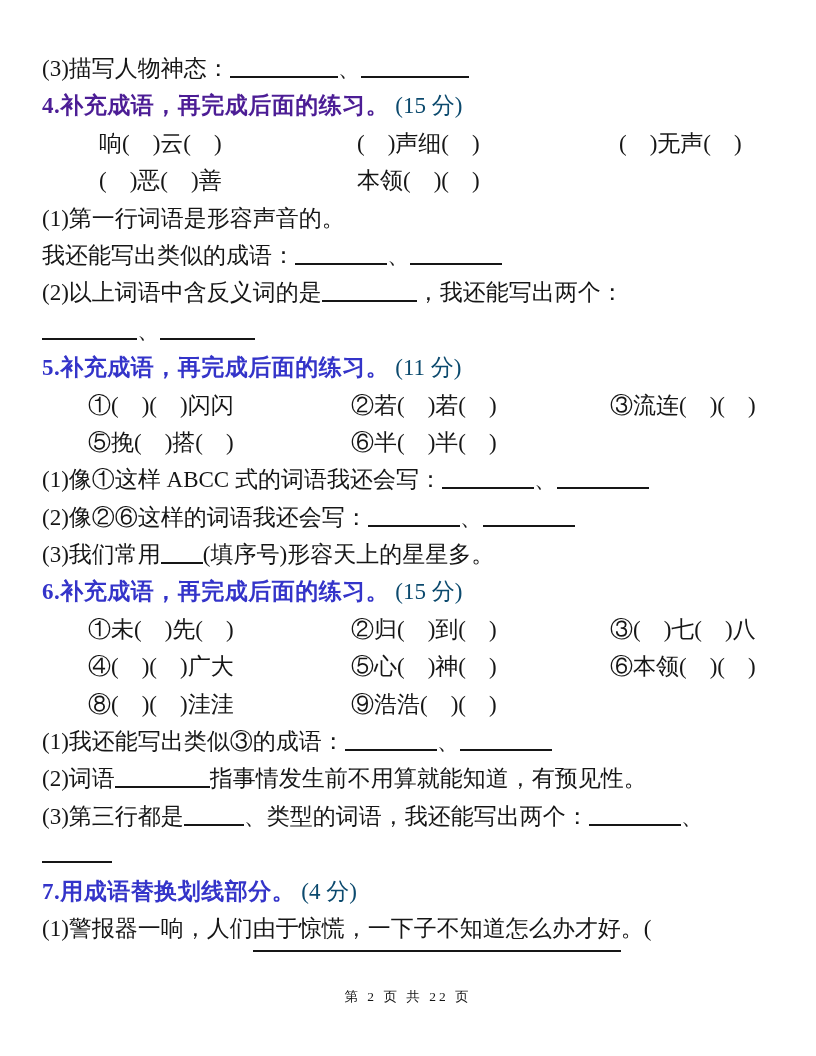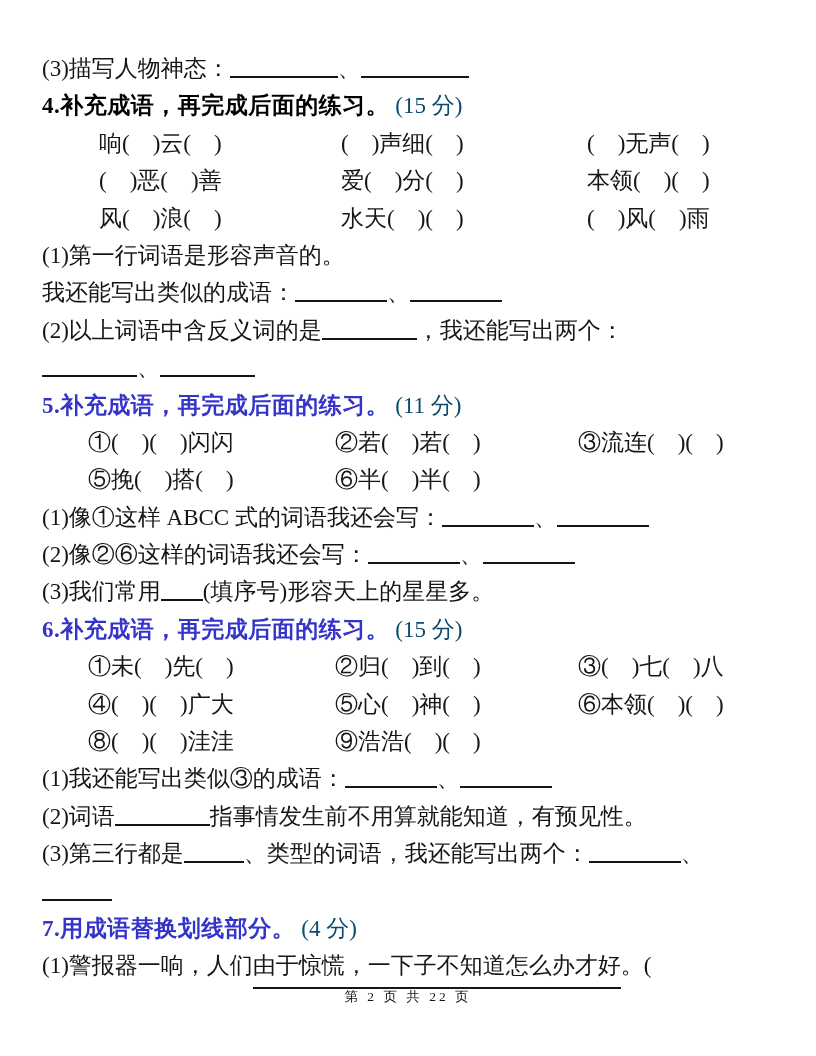--- a/index.html
+++ b/index.html
@@ -13,21 +13,21 @@
   }
   .content{
     position:absolute;
     left:42px;top:50px;right:30px;
     font-size:23px;
     line-height:37.4px;
   }
   .line{white-space:nowrap;height:37.4px;}
   .sec-title{font-weight:bold;letter-spacing:0.5px;}
   .score{color:#0c4a6e;font-weight:normal;margin-left:6px;}
-  .grid3{display:grid;}
+  .grid3{display:grid;gap:16px;}
   .g4{grid-template-columns:242px 246px auto;padding-left:57px;}
   .g56{grid-template-columns:247px 243px auto;padding-left:46px;font-family:Liberation Serif, serif;}
   .blank{
     display:inline-block;
     border-bottom:2px solid #161616;
     height:14px;
     margin-bottom:-2px;
   }
   .w108{width:108px;}
   .w95{width:95px;}
@@ -49,36 +49,30 @@
 <body>
 
 <div class="page">
   <div class="content">
 
     <div class="line">
       <span>(3)描写人物神态：</span><span class="blank w108"></span><span>、</span><span class="blank w108"></span>
     </div>
 
     <div class="line">
-      <span class="sec-title" style="color: #000000;">4.补充成语，再完成后面的练习。</span><span class="score">(15 分)</span>
+      <span class="sec-title" style="color: #4c1d95;">4.补充成语，再完成后面的练习。</span><span class="score">(15 分)</span>
     </div>
     <div class="line grid3 g4">
       <span>响(　)云(　)</span>
       <span>(　)声细(　)</span>
       <span>(　)无声(　)</span>
     </div>
     <div class="line grid3 g4">
       <span>(　)恶(　)善</span>
-      <span>爱(　)分(　)</span>
       <span>本领(　)(　)</span>
-    </div>
-    <div class="line grid3 g4">
-      <span>风(　)浪(　)</span>
-      <span>水天(　)(　)</span>
-      <span>(　)风(　)雨</span>
     </div>
     <div class="line">
       <span>(1)第一行词语是形容声音的。</span>
     </div>
     <div class="line">
       <span>我还能写出类似的成语：</span><span class="blank w92"></span><span>、</span><span class="blank w92"></span>
     </div>
     <div class="line">
       <span>(2)以上词语中含反义词的是</span><span class="blank w95"></span><span>，我还能写出两个：</span>
     </div>

